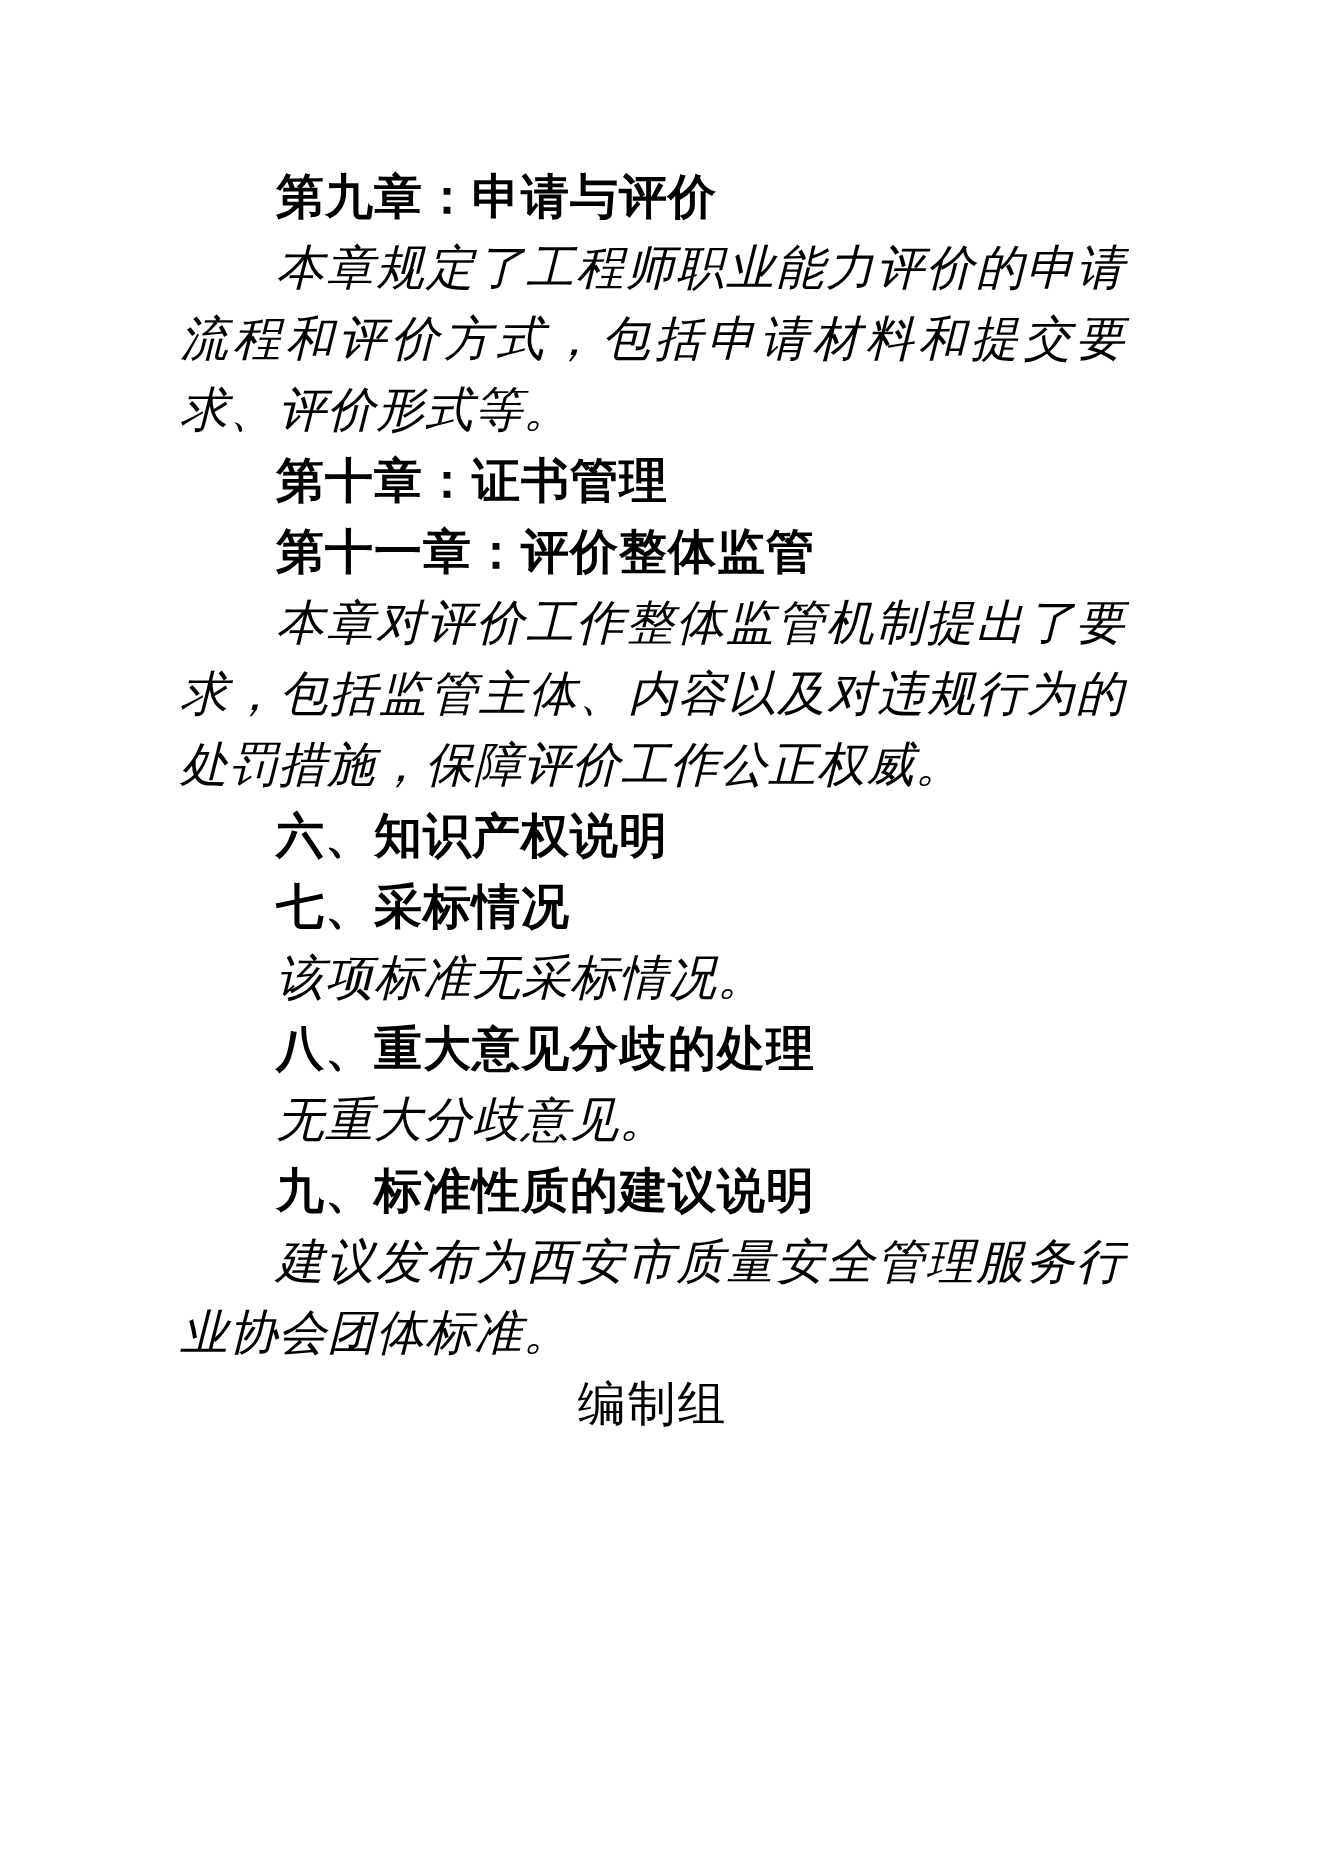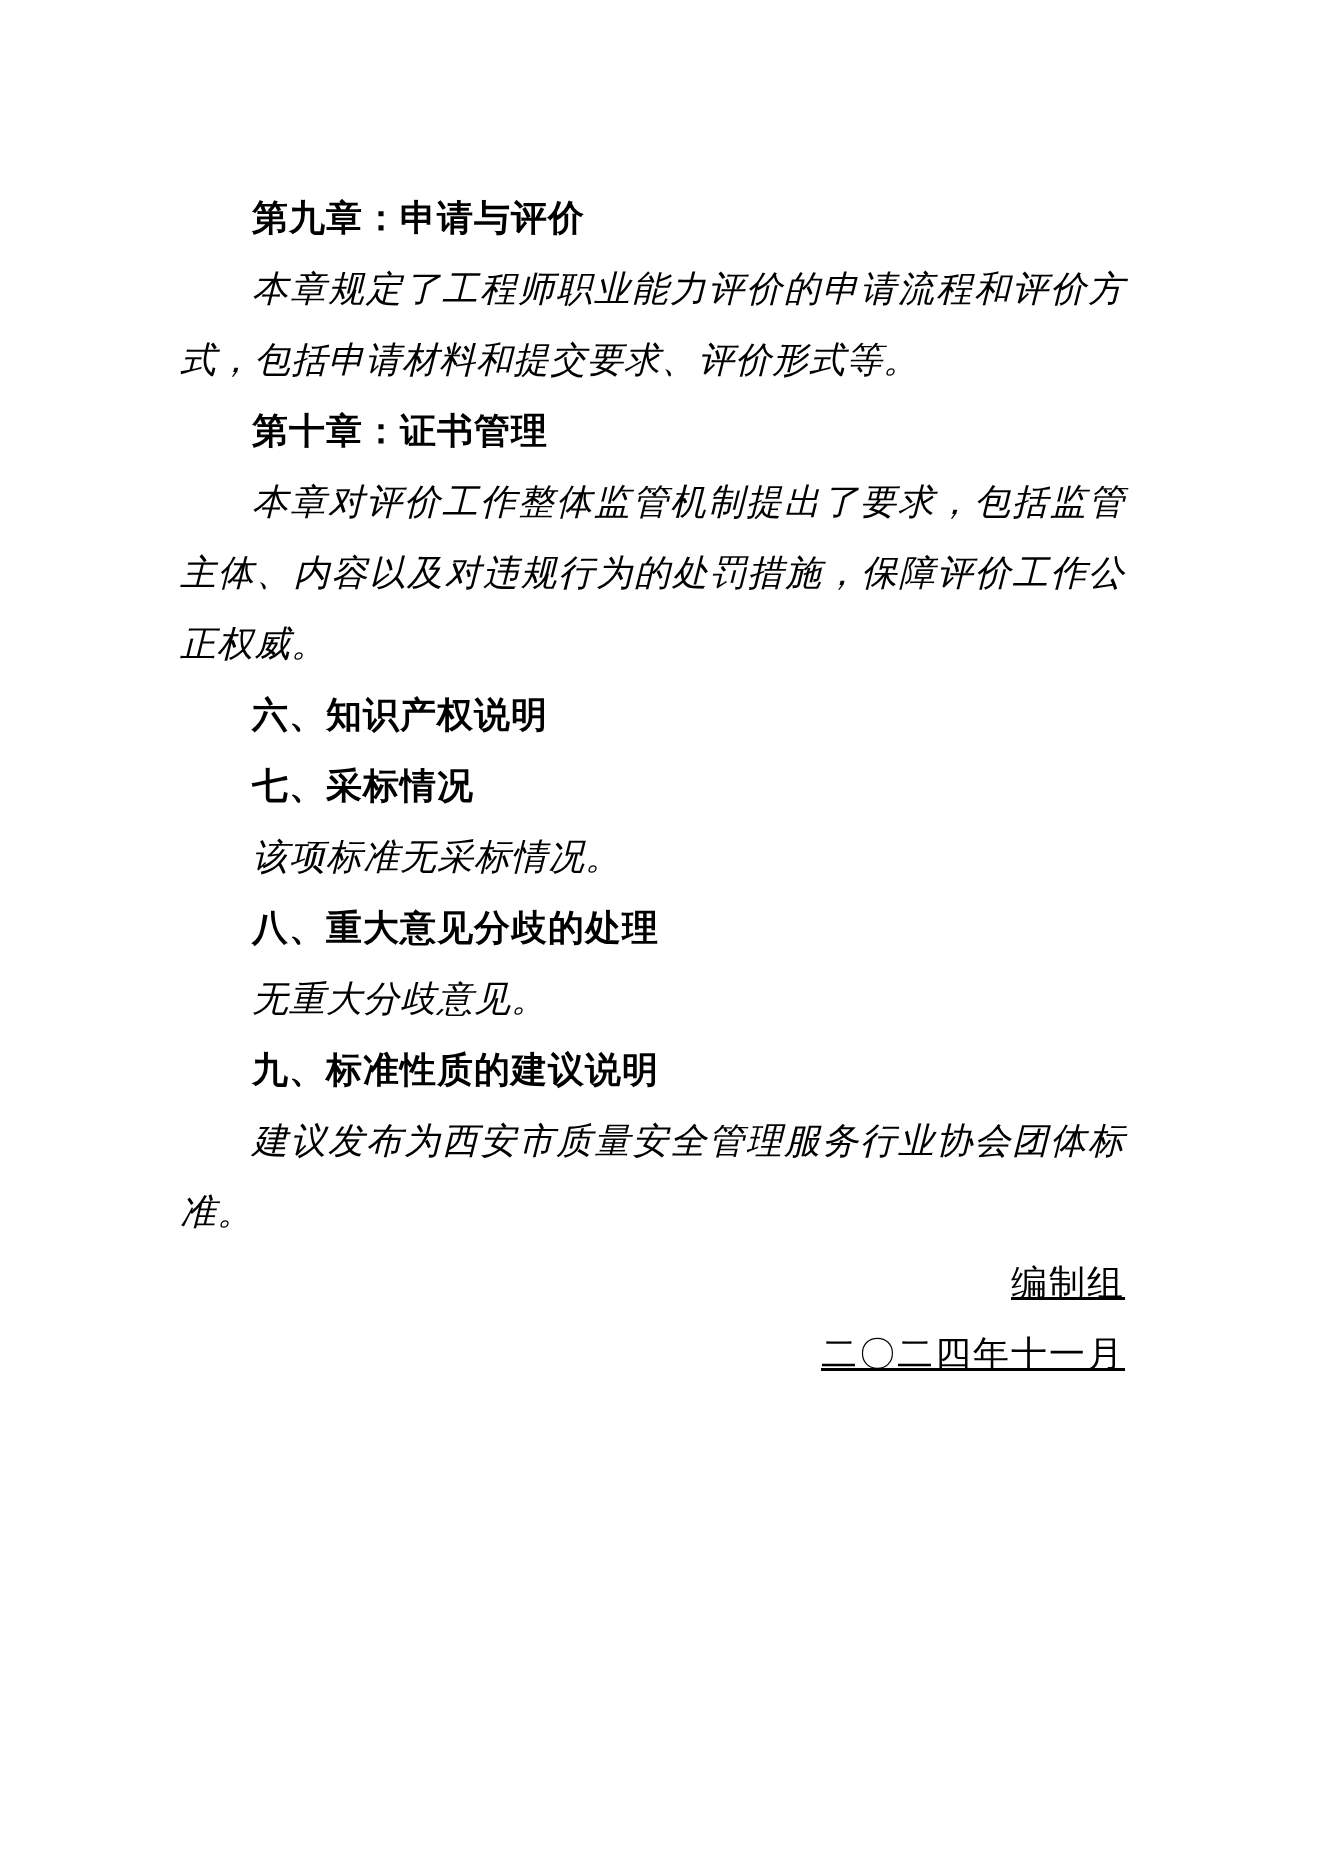--- a/index.html
+++ b/index.html
@@ -9,24 +9,23 @@
     }
     .page {
       position: relative;
       width: 1323px;
       height: 1440px;
       background: #ffffff;
       box-sizing: border-box;
       padding: 161px 198px 0 180px;
       color: #000000;
       font-family: "DejaVu Serif", "Liberation Serif", serif;
-      font-size: 36px;
+      font-size: 48px;
       line-height: 71px;
       overflow: hidden;
-      margin-top: 21px;
     }
     .para {
       margin: 0;
       text-indent: 2em;
       text-align: justify;
       text-justify: inter-character;
       letter-spacing: 1px;
       font-weight: normal;
       font-style: italic;
     }
@@ -34,37 +33,37 @@
       margin: 0;
       text-indent: 2em;
       text-align: left;
       letter-spacing: 1px;
       font-weight: bold;
       font-family: "DejaVu Sans", "Liberation Sans", sans-serif;
     }
     .sig {
       margin: 0;
       text-indent: 0;
-      text-align: right;
+      text-align: center;
       letter-spacing: 2px;
-      text-decoration: underline;
     }
   </style>
 </head>
 <body>
 
 <div class="page">
 
   <p class="heading">第九章：申请与评价</p>
 
   <p class="para">本章规定了工程师职业能力评价的申请流程和评价方式，包括申请材料和提交要求、评价形式等。</p>
 
   <p class="heading">第十章：证书管理</p>
 
 
+  <p class="heading">第十一章：评价整体监管</p>
 
   <p class="para">本章对评价工作整体监管机制提出了要求，包括监管主体、内容以及对违规行为的处罚措施，保障评价工作公正权威。</p>
 
   <p class="heading">六、知识产权说明</p>
 
 
   <p class="heading">七、采标情况</p>
 
   <p class="para">该项标准无采标情况。</p>
 

